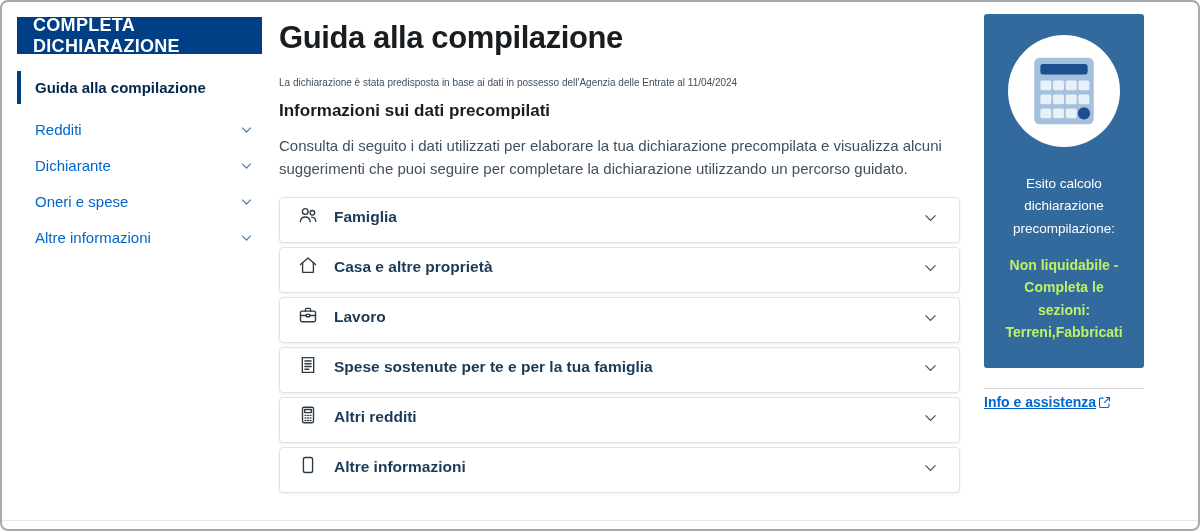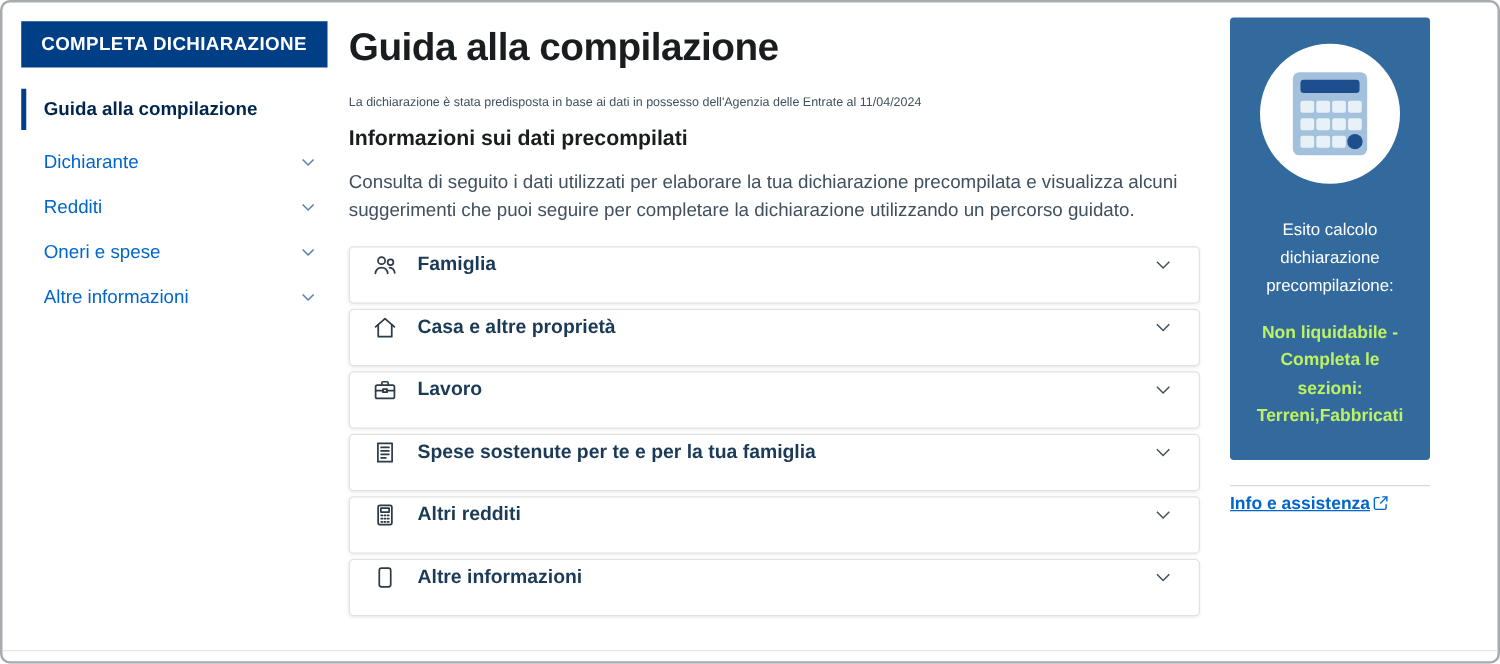--- a/index.html
+++ b/index.html
@@ -17,21 +17,21 @@
     background: #fff;
     overflow: hidden;
   }
 
   
   .sidebar { position: absolute; left: 15px; top: 15px; width: 245px; }
   .sidebar-header {
     height: 37px;
     background: var(--navy, #003e85);
     color: #fff;
-    font-size: 15px; font-weight: bold; letter-spacing: .3px;
+    font-size: 18px; font-weight: bold; letter-spacing: .3px;
     display: flex; align-items: center;
     padding: 4px 16px;
   }
   .sidebar-nav { margin-top: 17px; }
   .side-item {
     display: flex; align-items: center; justify-content: space-between;
     padding: 8px 8px 8px 18px;
     margin-bottom: 3px;
     color: var(--link-blue, #0066cc);
     font-size: 15px;
@@ -53,21 +53,21 @@
     font-size: 31px; font-weight: bold; letter-spacing: -.4px;
     color: #1a1d20;
   }
   .subtitle { margin: 21px 0 0; font-size: 10px; color: var(--body-text, #40505e); }
   .section-heading { margin: 13px 0 0; font-size: 17px; font-weight: bold; color: #1a1d20; }
   .section-desc { margin: 13px 0 0; font-size: 15px; line-height: 1.55; color: var(--body-text, #40505e); }
 
   .accordion { margin-top: 16px; }
   .acc-row {
     width: 100%; height: 46px;
-    display: flex; align-items: center;
+    display: flex; align-items: flex-end;
     background: #fff;
     border: 1px solid #e0e2e4;
     border-radius: 4px;
     margin-bottom: 4px;
     padding: 0 20px 16px 17px;
     box-shadow: 0 1px 3px rgba(0,0,0,.07);
     cursor: pointer;
     font-family: inherit;
   }
   .acc-icon { width: 22px; height: 22px; margin-right: 15px; color: #2b3b47; flex: 0 0 auto; }
@@ -111,27 +111,27 @@
 <div class="frame">
 
   <aside class="sidebar">
     <div class="sidebar-header">COMPLETA DICHIARAZIONE</div>
     <nav class="sidebar-nav" id="sidebar-nav">
         <a class="side-item active">
     <span class="side-label">Guida alla compilazione</span>
 
   </a>
         <a class="side-item">
+    <span class="side-label">Redditi</span>
+    <svg class="side-chevron" viewBox="0 0 24 24" fill="none" stroke-width="2">
+      <path d="M5 9l7 7 7-7"></path>
+    </svg>
+  </a>
+        <a class="side-item">
     <span class="side-label">Dichiarante</span>
-    <svg class="side-chevron" viewBox="0 0 24 24" fill="none" stroke-width="2">
-      <path d="M5 9l7 7 7-7"></path>
-    </svg>
-  </a>
-        <a class="side-item">
-    <span class="side-label">Redditi</span>
     <svg class="side-chevron" viewBox="0 0 24 24" fill="none" stroke-width="2">
       <path d="M5 9l7 7 7-7"></path>
     </svg>
   </a>
         <a class="side-item">
     <span class="side-label">Oneri e spese</span>
     <svg class="side-chevron" viewBox="0 0 24 24" fill="none" stroke-width="2">
       <path d="M5 9l7 7 7-7"></path>
     </svg>
   </a>

